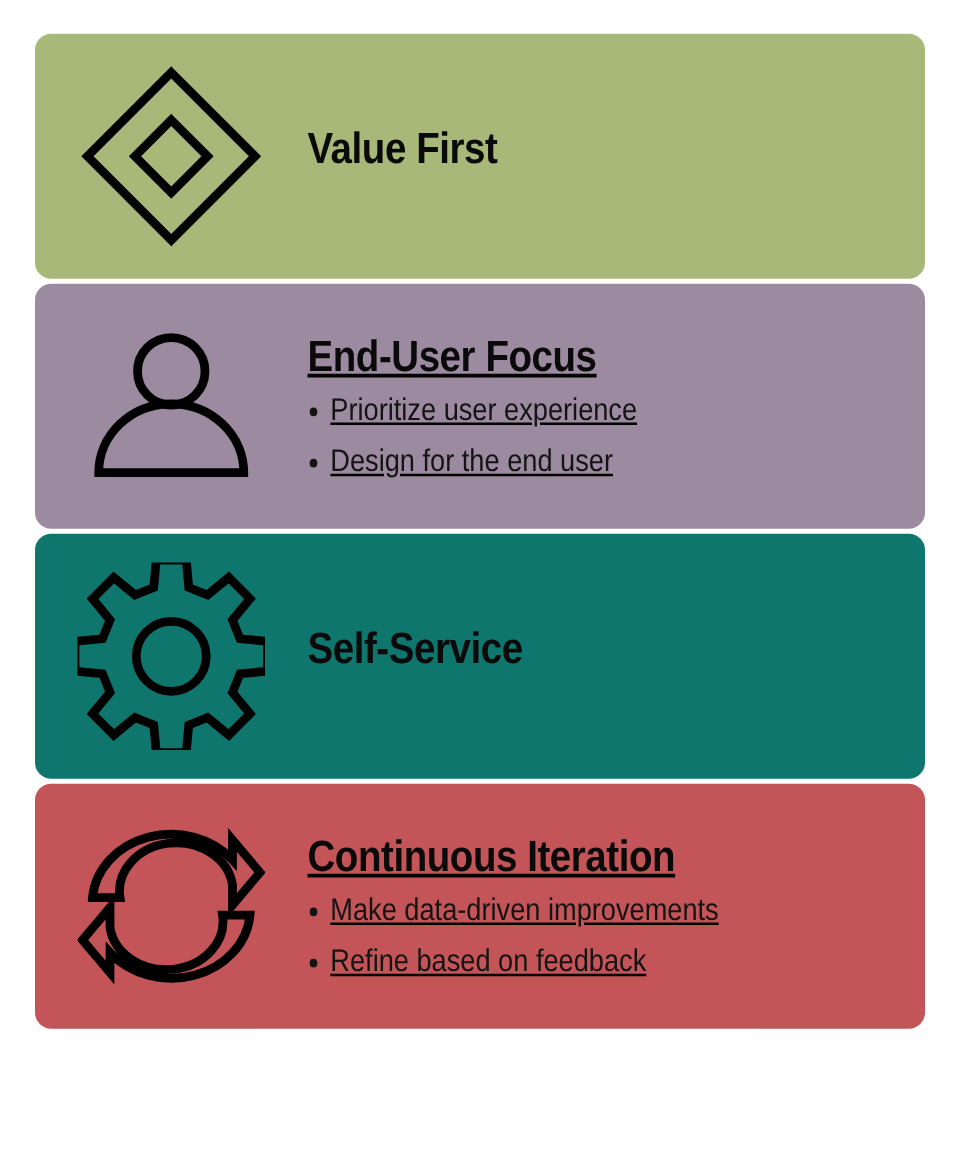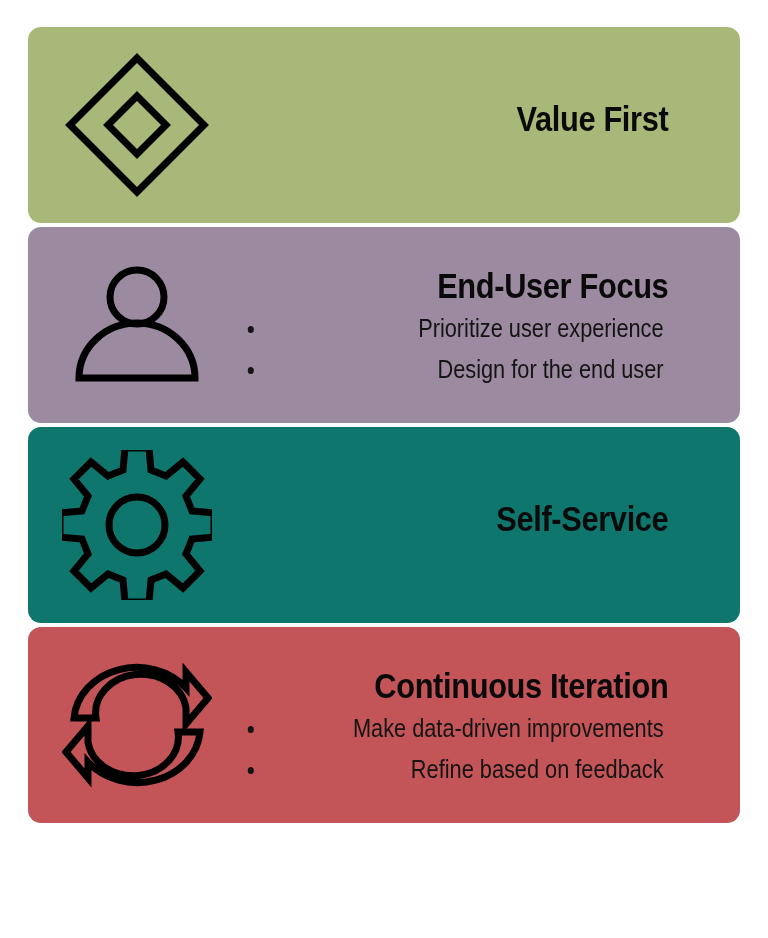--- a/index.html
+++ b/index.html
@@ -16,21 +16,20 @@
   .board {
     position: relative;
     width: 768px;
     height: 850px;
     background: #ffffff;
     box-sizing: border-box;
     padding: 27px 17px 27px 28px;
     display: flex;
     flex-direction: column;
     justify-content: space-between;
-    text-align: right;
   }
   .card {
     position: relative;
     width: 712px;
     height: 196px;
     border-radius: 13px;
     display: flex;
     flex-direction: row;
     align-items: center;
     box-sizing: border-box;
@@ -111,21 +110,21 @@
           <polygon points="75,8 142,75 75,142 8,75" fill="none" stroke="#000000" stroke-width="7" stroke-linejoin="miter"></polygon>
           <polygon points="75,46 104,75 75,104 46,75" fill="none" stroke="#000000" stroke-width="7" stroke-linejoin="miter"></polygon>
         </svg>
       </span>
     </div>
     <div class="text-col">
       <div class="card-title">Value First</div>
     </div>
   </div>
 
-  <div class="card" style="background: rgb(156, 138, 160);">
+  <div class="card" style="background: rgb(156, 138, 160); text-decoration: underline;">
     <div class="icon-col">
       <span>
         <svg width="150" height="150" viewBox="0 0 150 150" aria-hidden="true">
           <circle cx="75" cy="47" r="27" fill="none" stroke="#000000" stroke-width="7"></circle>
           <path d="M 17 128 A 58 55 0 0 1 133 128 Z" fill="none" stroke="#000000" stroke-width="7" stroke-linejoin="miter"></path>
         </svg>
       </span>
     </div>
     <div class="text-col">
       <div class="card-title">End-User Focus</div>
@@ -146,21 +145,21 @@
                    L 26 56 L 12 39 L 29 22 L 46 36 L 61 30 Z" transform="translate(0,-10) scale(1)" fill="none" stroke="#000000" stroke-width="7" stroke-linejoin="miter"></path>
           <circle cx="75" cy="75" r="28" fill="none" stroke="#000000" stroke-width="7"></circle>
         </svg>
       </span>
     </div>
     <div class="text-col">
       <div class="card-title">Self-Service</div>
     </div>
   </div>
 
-  <div class="card" style="background: rgb(195, 84, 87);">
+  <div class="card" style="background: rgb(195, 84, 87); text-decoration: underline;">
     <div class="icon-col">
       <span>
         <svg width="150" height="150" viewBox="0 0 150 150" aria-hidden="true">
           <g fill="none" stroke="#000000" stroke-width="7" stroke-linejoin="miter">
             <path d="M 12 68 A 63 55 0 0 1 124 38 L 124 22 L 146 48 L 124 74 L 124 58
                      A 41 35 0 0 0 34 68 Z"></path>
             <path d="M 138 82 A 63 55 0 0 1 26 112 L 26 128 L 4 102 L 26 76 L 26 92
                      A 41 35 0 0 0 116 82 Z"></path>
           </g>
         </svg>

